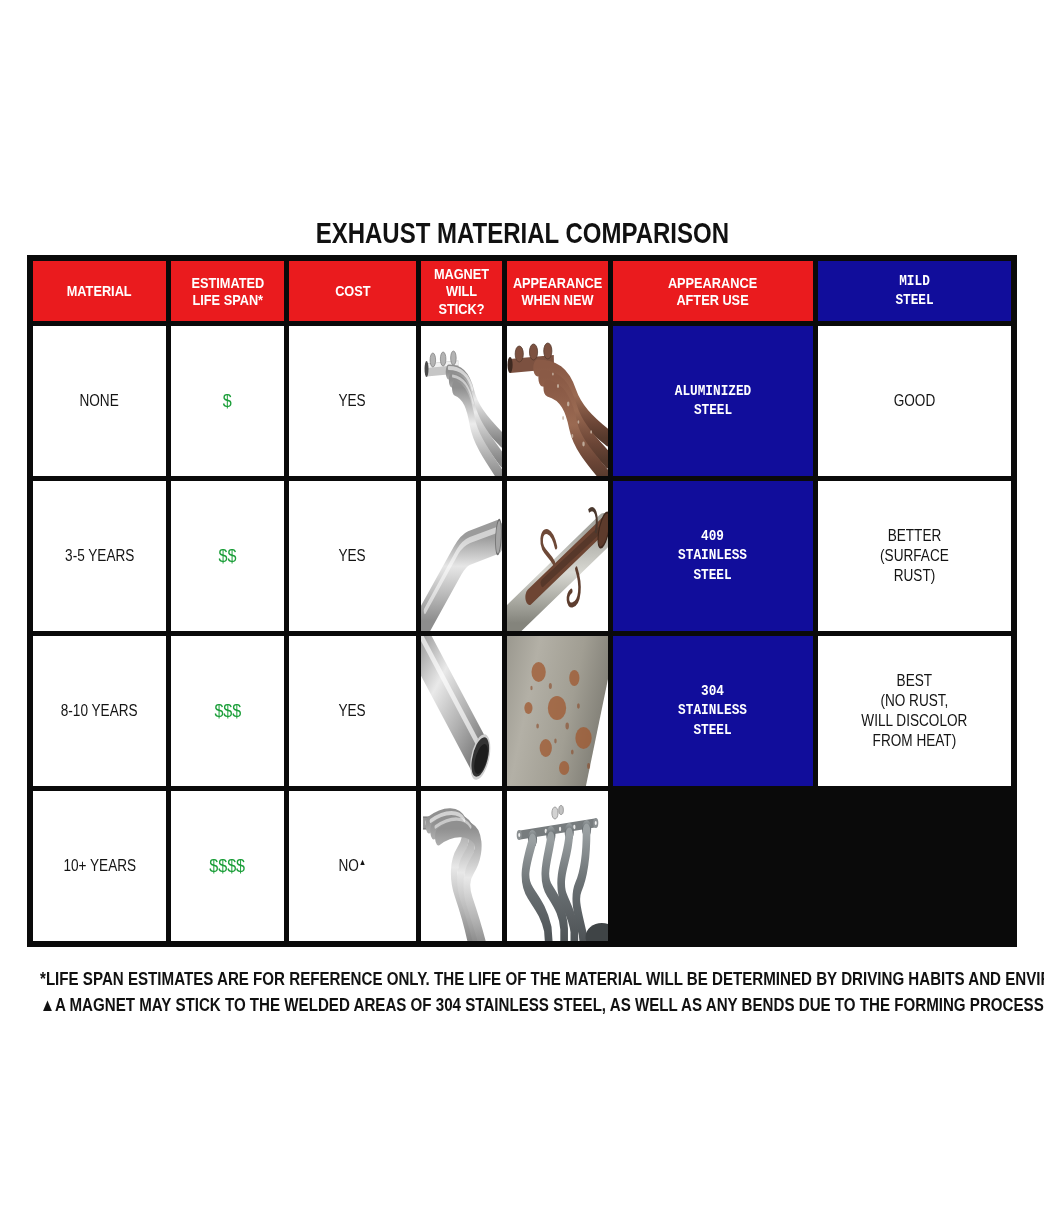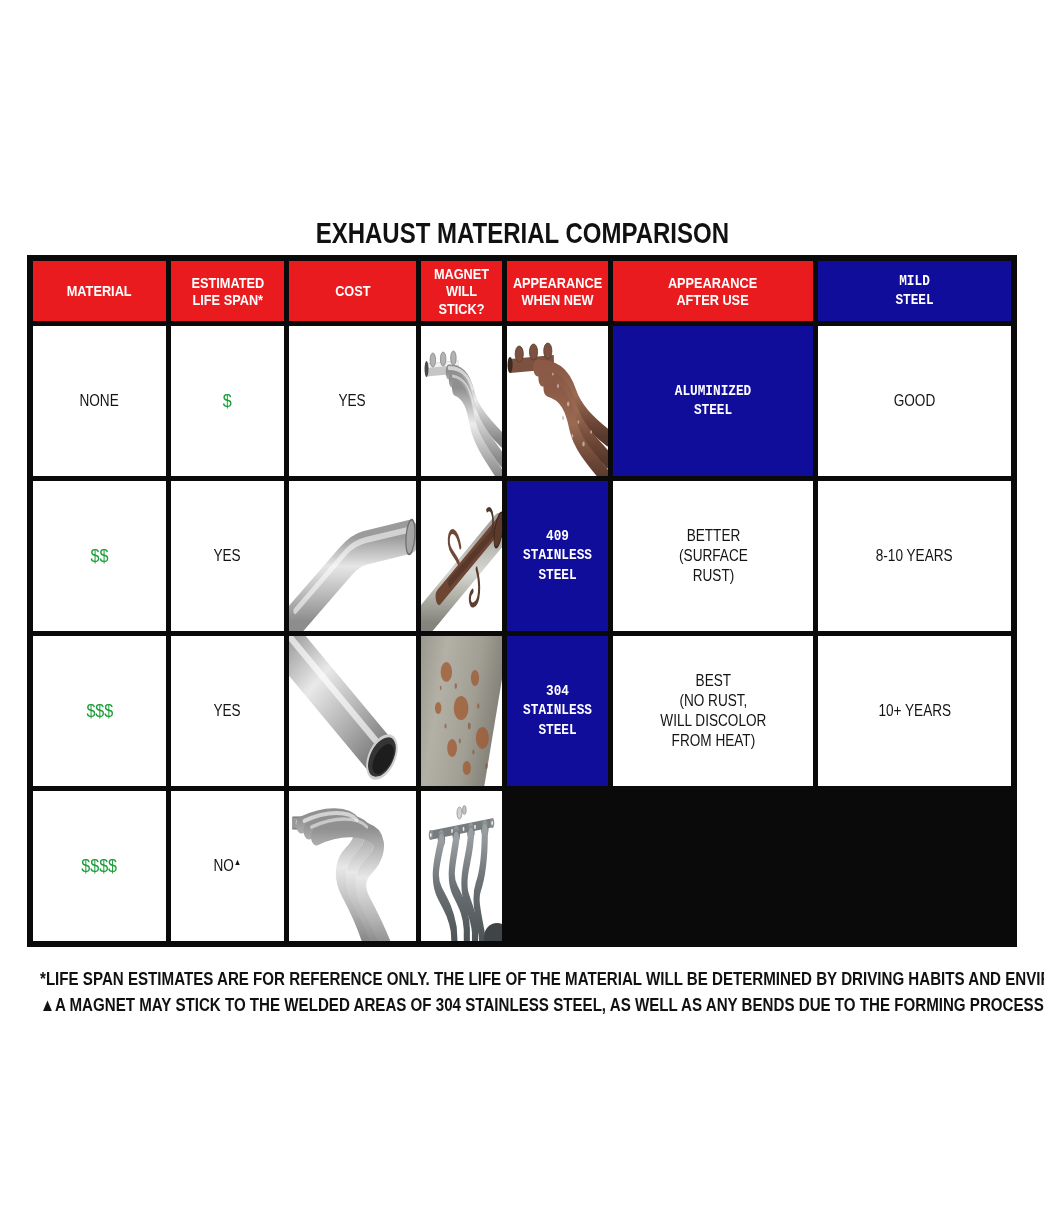--- a/index.html
+++ b/index.html
@@ -128,20 +128,23 @@
         </g>
       </svg>
     </div>
 
     <div class="cell mcell">
         <span class="cond">ALUMINIZED
 STEEL</span>
       </div>
     <div class="cell bcell">
         <span class="cond">GOOD</span>
+      </div>
+    <div class="cell bcell">
+        <span class="cond">3-5 YEARS</span>
       </div>
     <div class="cell bcell cost">
         <span class="cond">$$</span>
       </div>
     <div class="cell bcell">
         <span class="cond"><span>YES</span><sup></sup></span>
       </div>
     <div class="cell ph-cell">
       <svg viewBox="0 0 205 150" preserveAspectRatio="none">
         <defs>

